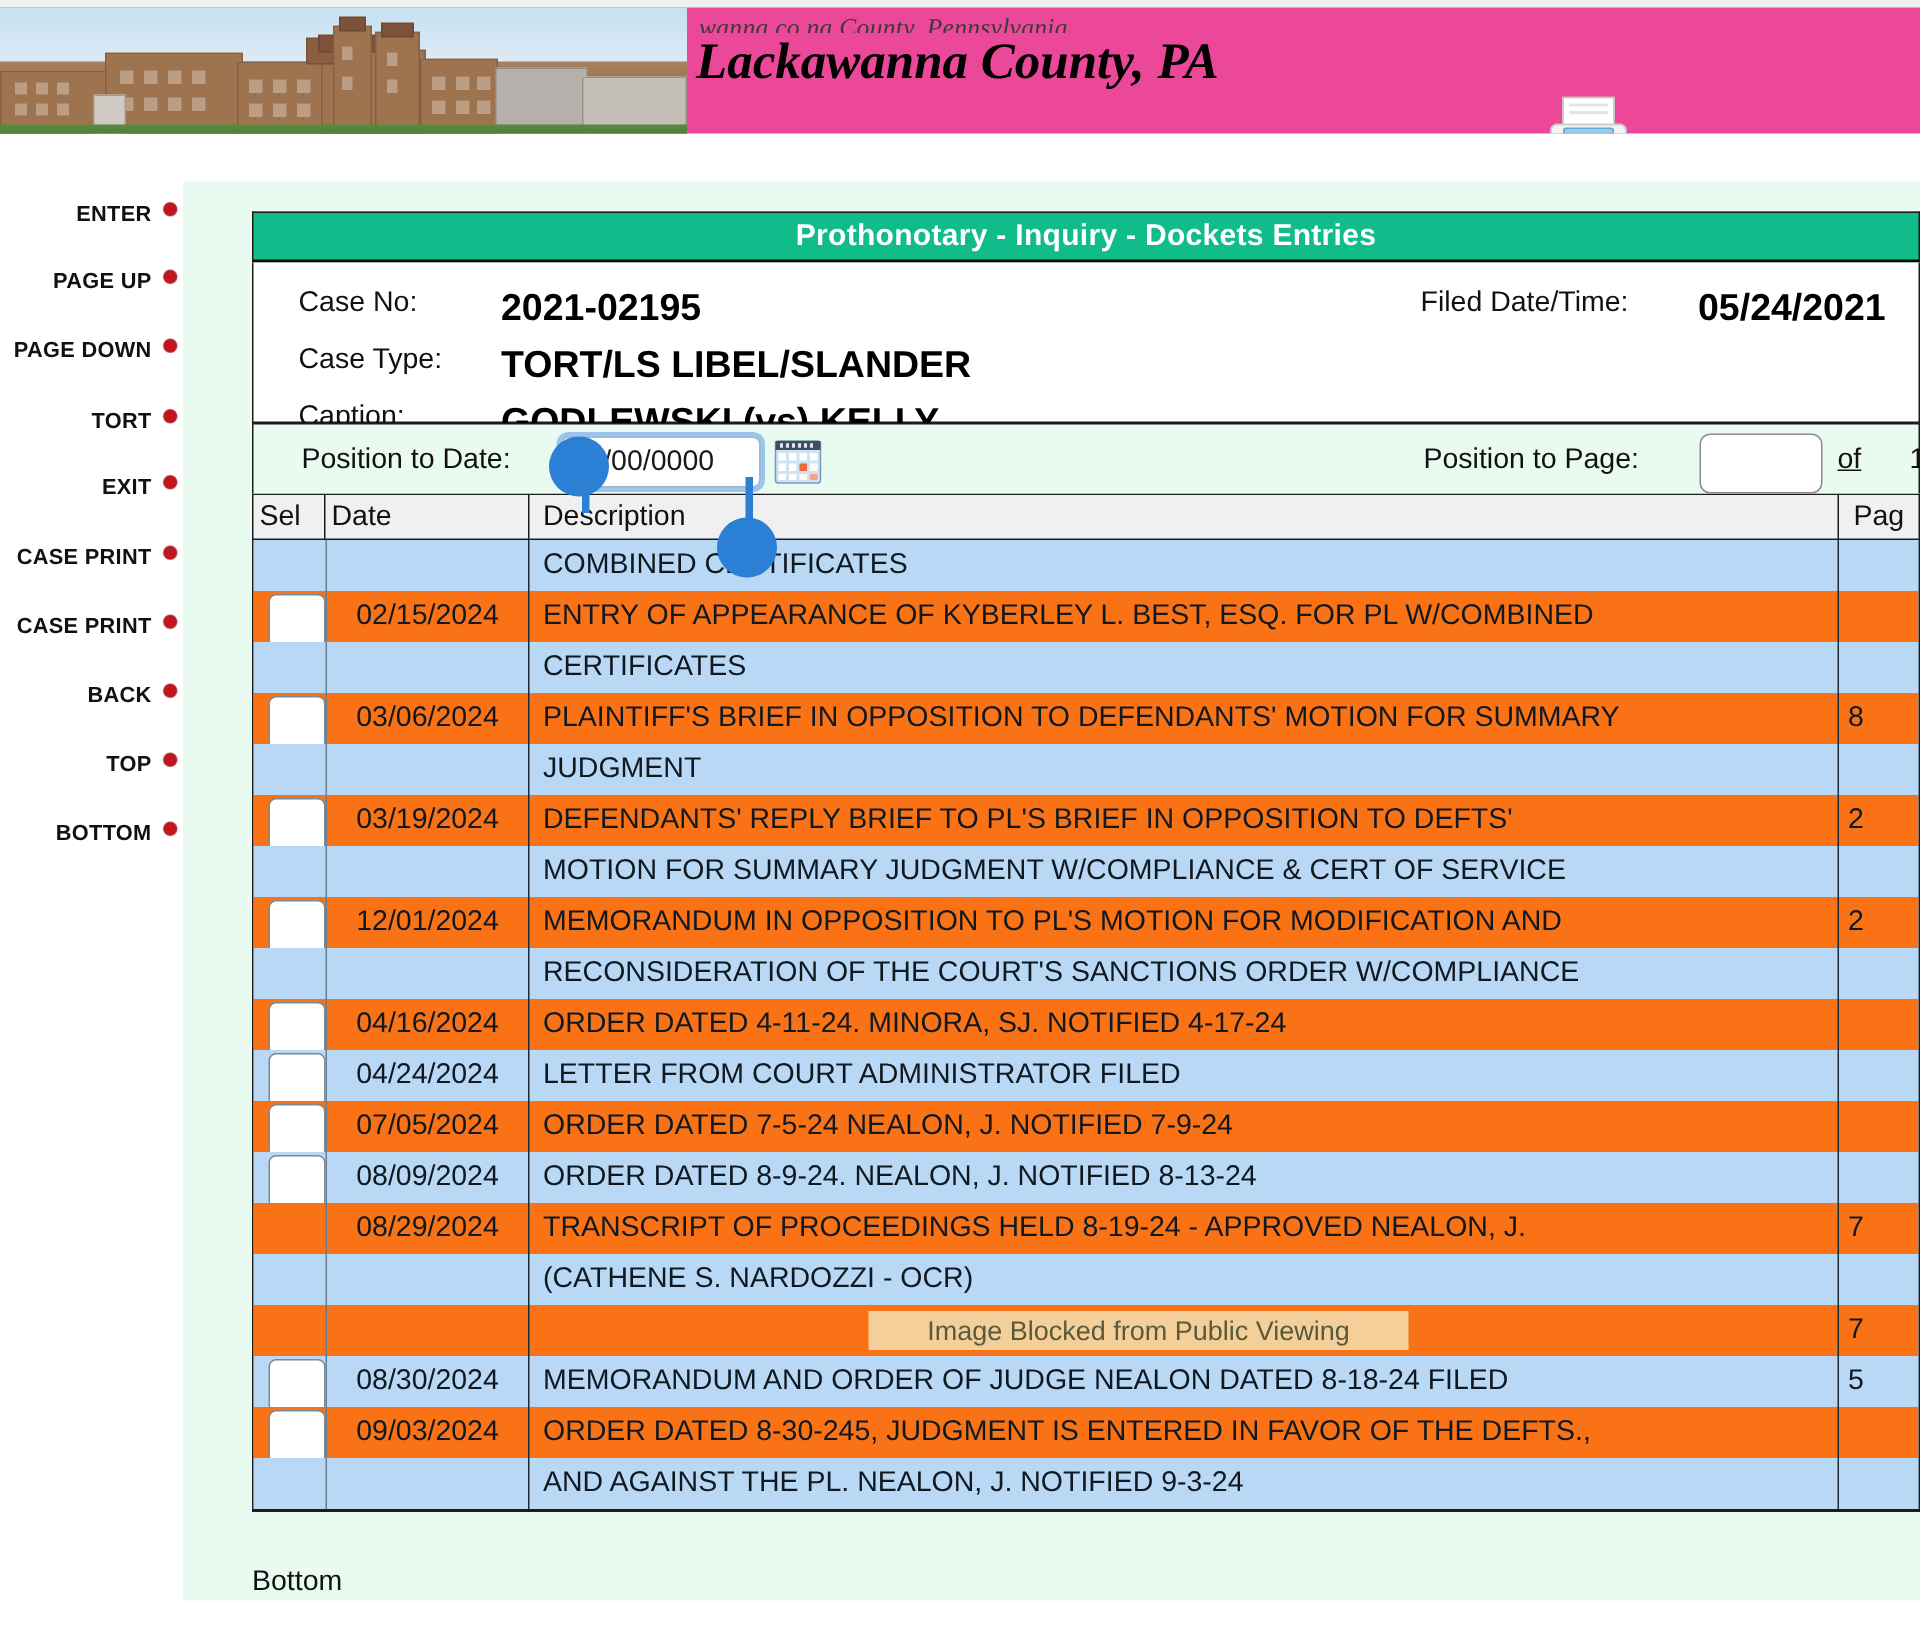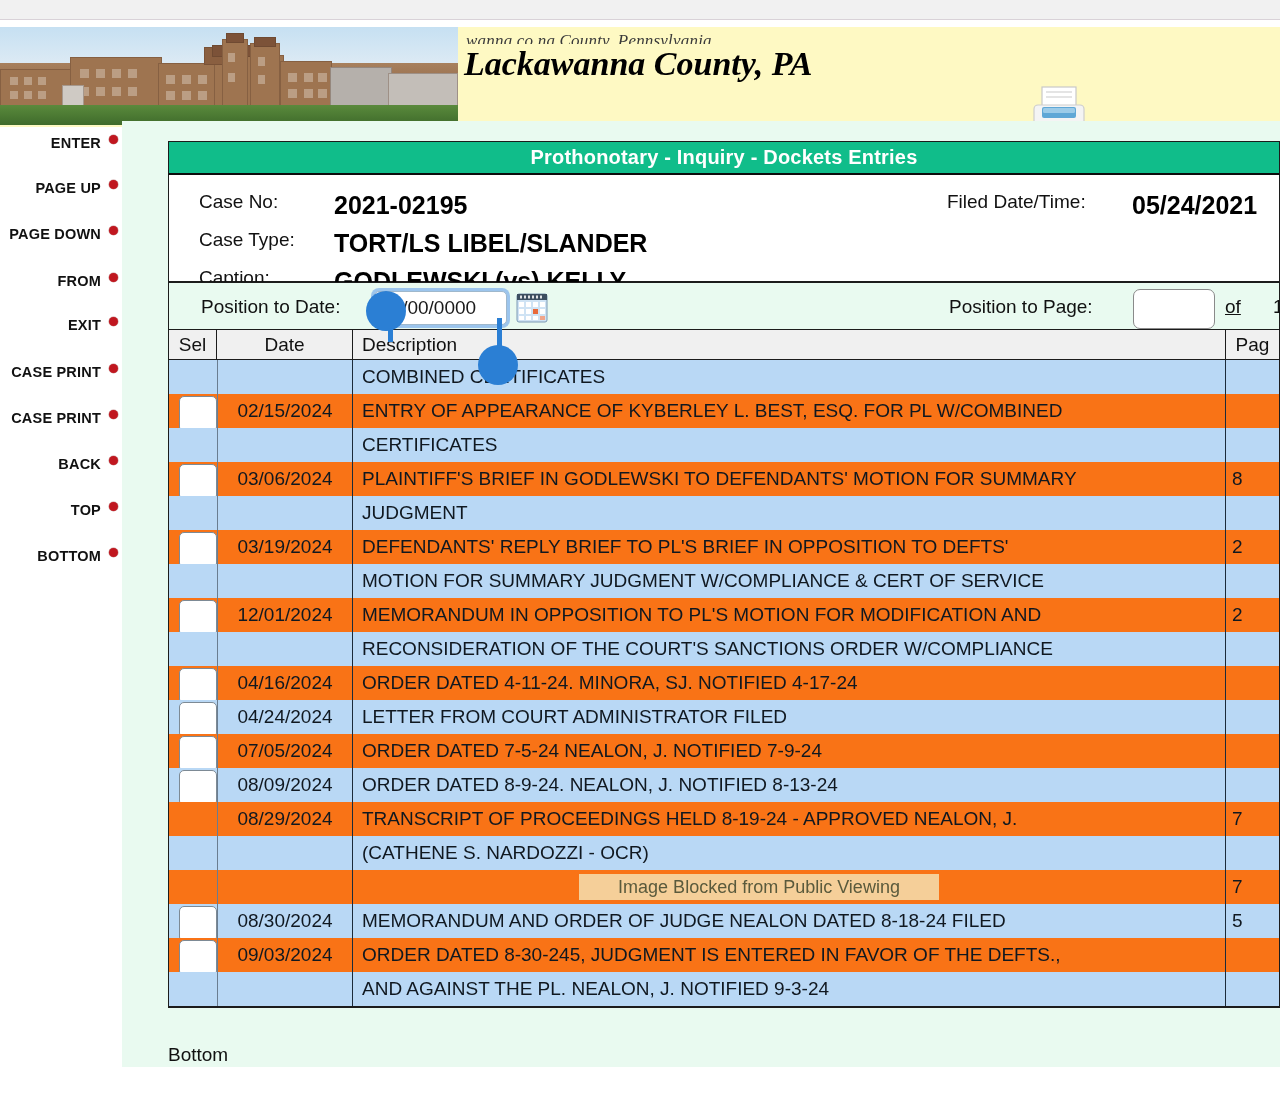--- a/index.html
+++ b/index.html
@@ -14,22 +14,22 @@
   #page { position: relative; width: 1280px; height: 1100px; background:#ffffff; }
 
   
   .top-strip {
     position:absolute; left:0; top:0; width:1280px; height:20px;
     background:#f1f1f1; border-bottom:1px solid #d9d2d8;
   }
 
   
   .banner {
-    position:absolute; left:0; top:27px; width:1280px; height:100px;
-    background:#fef9c3; overflow:hidden;
+    position:absolute; left:0; top:5px; width:1280px; height:84px;
+    background:#ec4899; overflow:hidden;
   }
   .banner-photo {
     position:absolute; left:0; top:0; width:458px; height:98px;
     overflow:hidden;
     background: linear-gradient(to bottom, #bcdcf0 0%, #cfe6f4 26%, #d9e9f3 33%, #a9825f 35%, #8d6443 70%, #4f7a36 80%, #4f7a36 100%);
   }
   
   .bld {
     position:absolute; background:#9e7450;
     box-shadow: inset 0 0 0 1px rgba(90,60,40,.35);
@@ -128,21 +128,21 @@
   
   .sel-handle{ position:absolute; width:40px; height:40px; border-radius:50%;
     background:#2b7fd4; pointer-events:none; }
   .sel-stem{ position:absolute; width:5px; background:#2b7fd4; pointer-events:none;}
 
   
   .tbl { width:1112px; border-collapse:collapse; table-layout:fixed; }
   .tbl th{
     background:#f0f0f0; border:1px solid #1c1c1c;
     font-size:19px; font-weight:normal; color:#111;
-    height:30px; text-align:center; padding:0 4px;
+    height:30px; text-align:left; padding:0 4px;
   }
   .tbl th.desc{ text-align:left; padding-left:9px; }
   .tbl th.pg{ text-align:center; }
   .grid-wrap{
     width:1112px; border-left:1px solid #1c1c1c; border-right:1px solid #1c1c1c;
     border-bottom:2px solid #1c1c1c;
     background:#b9d8f5; position:relative; overflow:hidden;
   }
   .line{
     position:relative; height:34px; display:flex; align-items:center;
@@ -271,21 +271,21 @@
     </div>
     <div class="side-item" style="top:45px">
       <span class="side-label">PAGE UP</span>
       <span class="side-dot"></span>
     </div>
     <div class="side-item" style="top:91px">
       <span class="side-label">PAGE DOWN</span>
       <span class="side-dot"></span>
     </div>
     <div class="side-item" style="top:138px">
-      <span class="side-label">FROM</span>
+      <span class="side-label">TORT</span>
       <span class="side-dot"></span>
     </div>
     <div class="side-item" style="top:182px">
       <span class="side-label">EXIT</span>
       <span class="side-dot"></span>
     </div>
     <div class="side-item" style="top:229px">
       <span class="side-label">CASE PRINT</span>
       <span class="side-dot"></span>
     </div>
@@ -398,21 +398,21 @@
           <div class="c-sel"></div>
           <div class="c-date"></div>
           <div class="c-desc">CERTIFICATES</div>
           <div class="c-pg"></div>
         </div>
         <div class="line even">
           <div class="c-sel">
             <div class="chk"></div>
           </div>
           <div class="c-date">03/06/2024</div>
-          <div class="c-desc">PLAINTIFF'S BRIEF IN GODLEWSKI TO DEFENDANTS' MOTION FOR SUMMARY</div>
+          <div class="c-desc">PLAINTIFF'S BRIEF IN OPPOSITION TO DEFENDANTS' MOTION FOR SUMMARY</div>
           <div class="c-pg">8</div>
         </div>
         <div class="line odd">
           <div class="c-sel"></div>
           <div class="c-date"></div>
           <div class="c-desc">JUDGMENT</div>
           <div class="c-pg"></div>
         </div>
         <div class="line even">
           <div class="c-sel">

